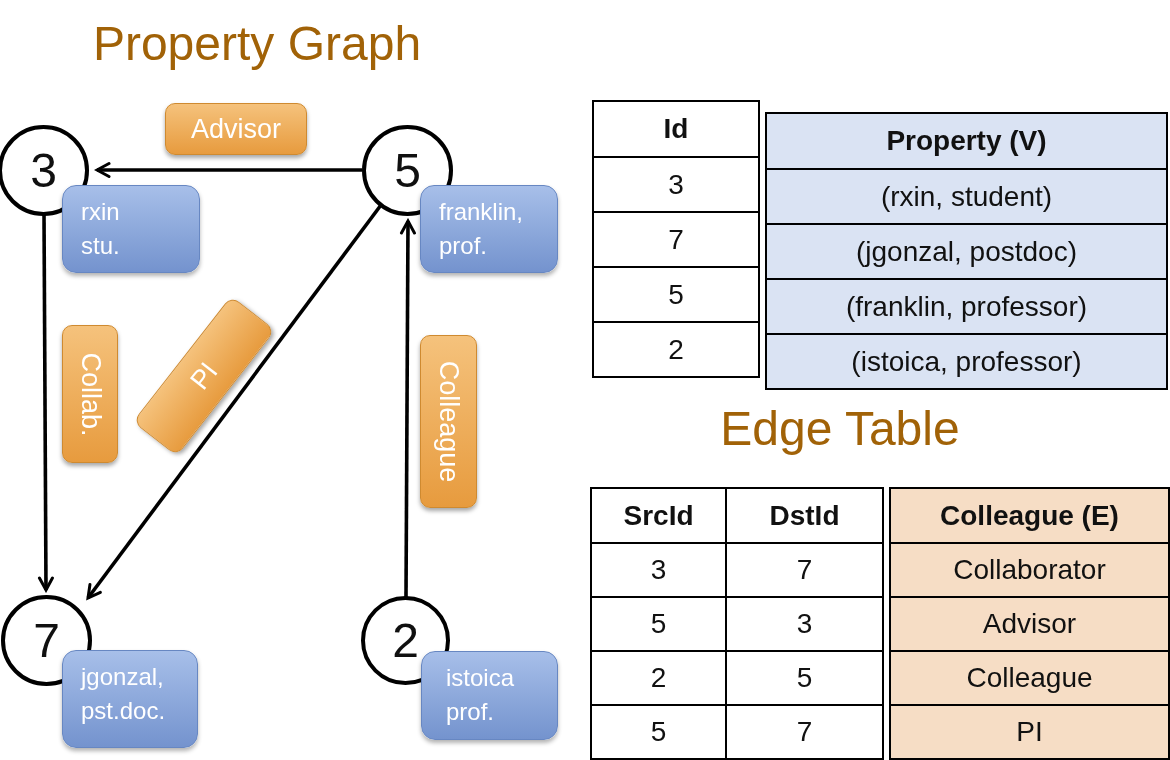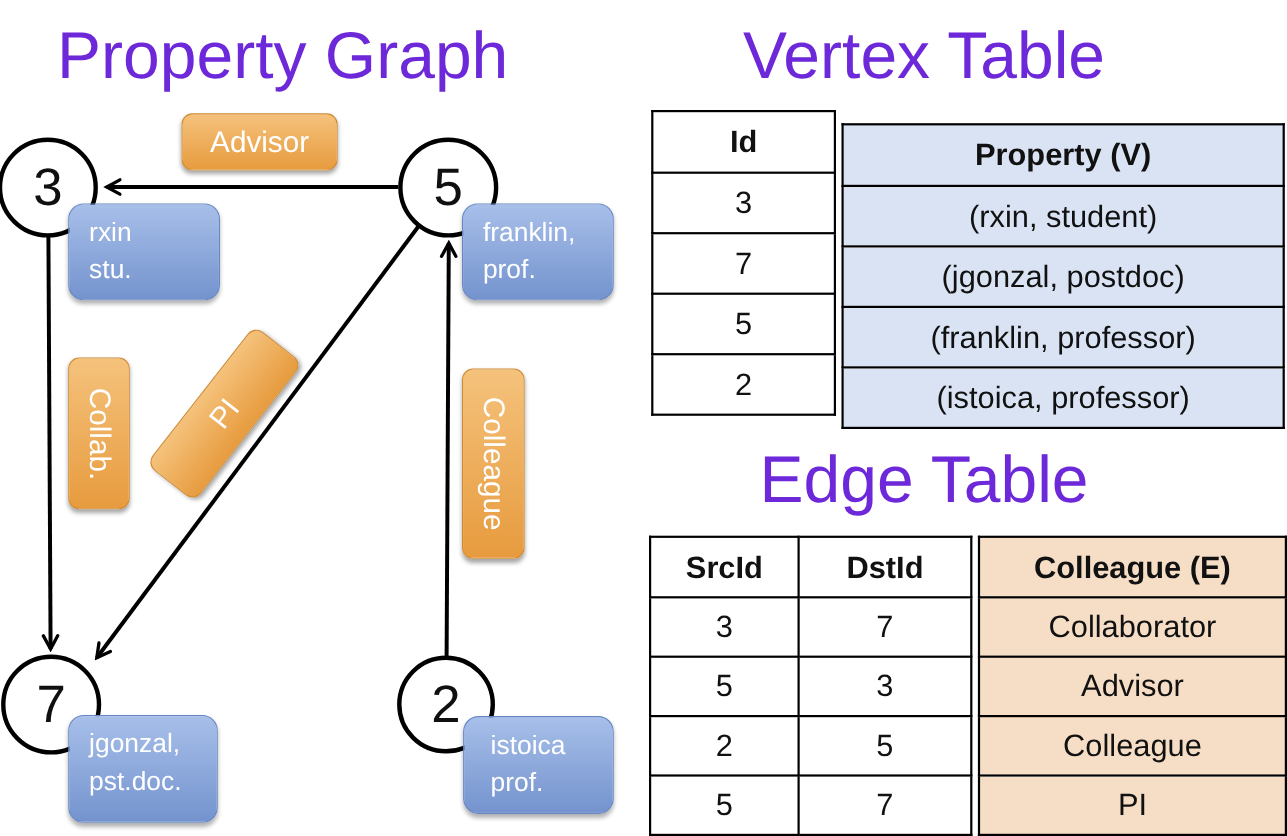--- a/index.html
+++ b/index.html
@@ -1,21 +1,21 @@
 <!DOCTYPE html>
 <html style="--edge-label-orange-top: #f5c27c; --edge-label-orange-bottom: #e79b3e; --vertex-label-blue-top: #a7bfe9; --vertex-label-blue-bottom: #7493ce; --vertex-property-bg: #dae3f3; --edge-property-bg: #f6ddc5; --line-black: #000000;"><head>
 <meta charset="utf-8">
 <style>
   html,body{margin:0;padding:0;background:#fff;}
   #stage{position:relative;width:1170px;height:760px;background:#fff;overflow:hidden;
          font-family:"Liberation Sans",sans-serif;color:#111;}
 
   
-  .big-title{position:absolute;font-size:60px;font-weight:300;letter-spacing:0px;
-             text-align:center;white-space:nowrap;color:#6d28d9;}
+  .big-title{position:absolute;font-size:48px;font-weight:300;letter-spacing:0px;
+             text-align:center;white-space:nowrap;color:#a16207;}
   #pg-title{left:0;top:16px;width:514px;}
   #vt-title{left:585px;top:16px;width:510px;}
   #et-title{left:585px;top:401px;width:510px;}
 
   
   #graph{position:absolute;left:0;top:0;width:585px;height:760px;}
   .node{position:absolute;border:4px solid #000;border-radius:50%;background:#fff;
         display:flex;align-items:center;justify-content:center;
         font-size:48px;font-weight:300;color:#101010;box-sizing:border-box;z-index:1;}
   #node-3{left:-2px;top:125px;width:91px;height:91px;}
@@ -65,21 +65,20 @@
   th.prop-e,td.prop-e{background:var(--edge-property-bg);}
   #et-wrap th{height:51px;margin-top:27px;}
   #et-wrap td{height:50px;}
 </style>
 </head>
 <body>
 
 <div id="stage">
 
   <div class="big-title" id="pg-title">Property Graph</div>
-  <div class="big-title" id="vt-title">Vertex Table</div>
   <div class="big-title" id="et-title">Edge Table</div>
 
   <div id="graph">
 
     <div class="node" id="node-3">
       <span>3</span>
     </div>
     <div class="node" id="node-5">
       <span>5</span>
     </div>

